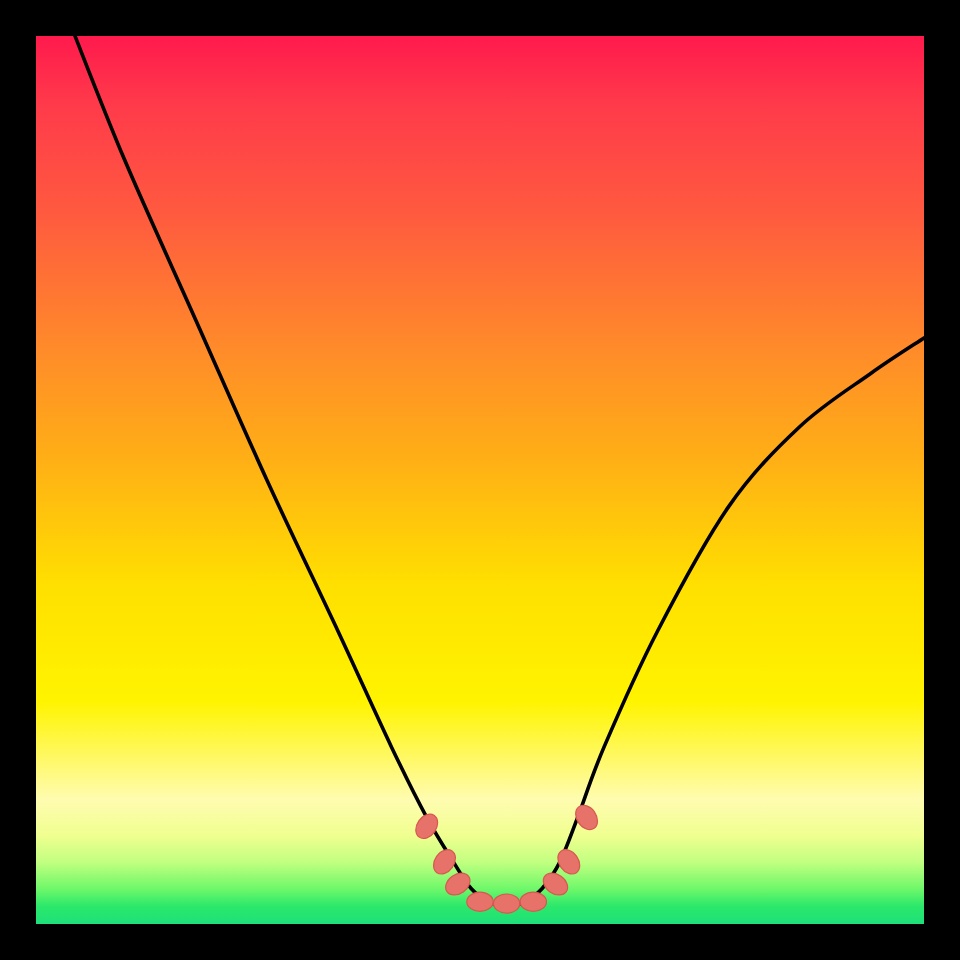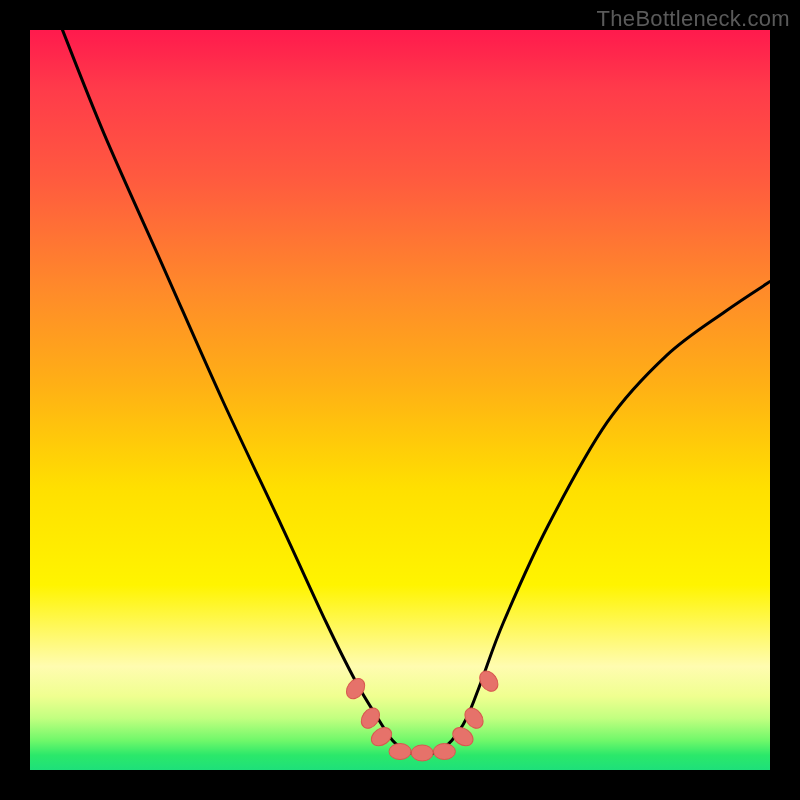--- a/index.html
+++ b/index.html
@@ -62,21 +62,20 @@
   .marker {
     fill: #e6726a;
     stroke: #d8584f;
     stroke-width: 1;
   }
 </style>
 </head>
 <body>
 
 <div class="frame">
-  <div class="watermark">TheBottleneck.com</div>
   <div class="plot-area">
     <svg class="curve" viewBox="0 0 740 740">
       <path id="main-curve" fill="none" stroke="#000" stroke-width="3" stroke-linecap="round" d="M 29.6,-7.399999999999977 C 37,11.100000000000023 56.733333333333334,62.900000000000034 74,103.60000000000002 C 91.26666666666667,144.3 113.46666666666665,192.39999999999995 133.2,236.79999999999995 C 152.93333333333334,281.19999999999993 172.66666666666666,326.8333333333333 192.4,370 C 212.13333333333335,413.1666666666667 234.33333333333337,458.79999999999995 251.60000000000002,495.79999999999995 C 268.8666666666667,532.8 283.6666666666667,566.1 296,592 C 308.3333333333333,617.9 316.9666666666667,635.1666666666667 325.6,651.2 C 334.23333333333335,667.2333333333333 341.6333333333333,678.3333333333334 347.79999999999995,688.2 C 353.9666666666666,698.0666666666667 357.66666666666663,704.85 362.59999999999997,710.4 C 367.5333333333333,715.9499999999999 372.4666666666667,719.0333333333333 377.40000000000003,721.5 C 382.33333333333337,723.9666666666667 387.2666666666667,725.2 392.20000000000005,725.2 C 397.1333333333334,725.2 402.0666666666667,723.9666666666667 407.00000000000006,721.5 C 411.9333333333334,719.0333333333333 416.8666666666666,715.9499999999999 421.79999999999995,710.4 C 426.7333333333333,704.85 431.66666666666663,698.0666666666667 436.59999999999997,688.2 C 441.5333333333333,678.3333333333334 445.2333333333333,667.2333333333333 451.4,651.2 C 457.56666666666666,635.1666666666667 462.5,617.9 473.6,592 C 484.70000000000005,566.1 500.73333333333335,529.0999999999999 518,495.79999999999995 C 535.2666666666667,462.49999999999994 557.4666666666667,420.5666666666667 577.2,392.20000000000005 C 596.9333333333334,363.83333333333337 616.6666666666666,344.09999999999997 636.4,325.59999999999997 C 656.1333333333333,307.09999999999997 678.3333333333333,293.5333333333333 695.5999999999999,281.2 C 712.8666666666666,268.8666666666667 732.6,256.5333333333333 740,251.59999999999997"></path>
       <g id="markers">
           <ellipse cx="325.6" cy="658.6" rx="11" ry="8" class="marker" transform="rotate(-55 325.6 658.6)"></ellipse>
           <ellipse cx="340.40000000000003" cy="688.2" rx="11" ry="8" class="marker" transform="rotate(-55 340.40000000000003 688.2)"></ellipse>
           <ellipse cx="351.5" cy="706.7" rx="11" ry="8" class="marker" transform="rotate(-35 351.5 706.7)"></ellipse>
           <ellipse cx="370" cy="721.5" rx="11" ry="8" class="marker" transform="rotate(0 370 721.5)"></ellipse>
           <ellipse cx="392.20000000000005" cy="722.98" rx="11" ry="8" class="marker" transform="rotate(0 392.20000000000005 722.98)"></ellipse>
           <ellipse cx="414.40000000000003" cy="721.5" rx="11" ry="8" class="marker" transform="rotate(0 414.40000000000003 721.5)"></ellipse>

